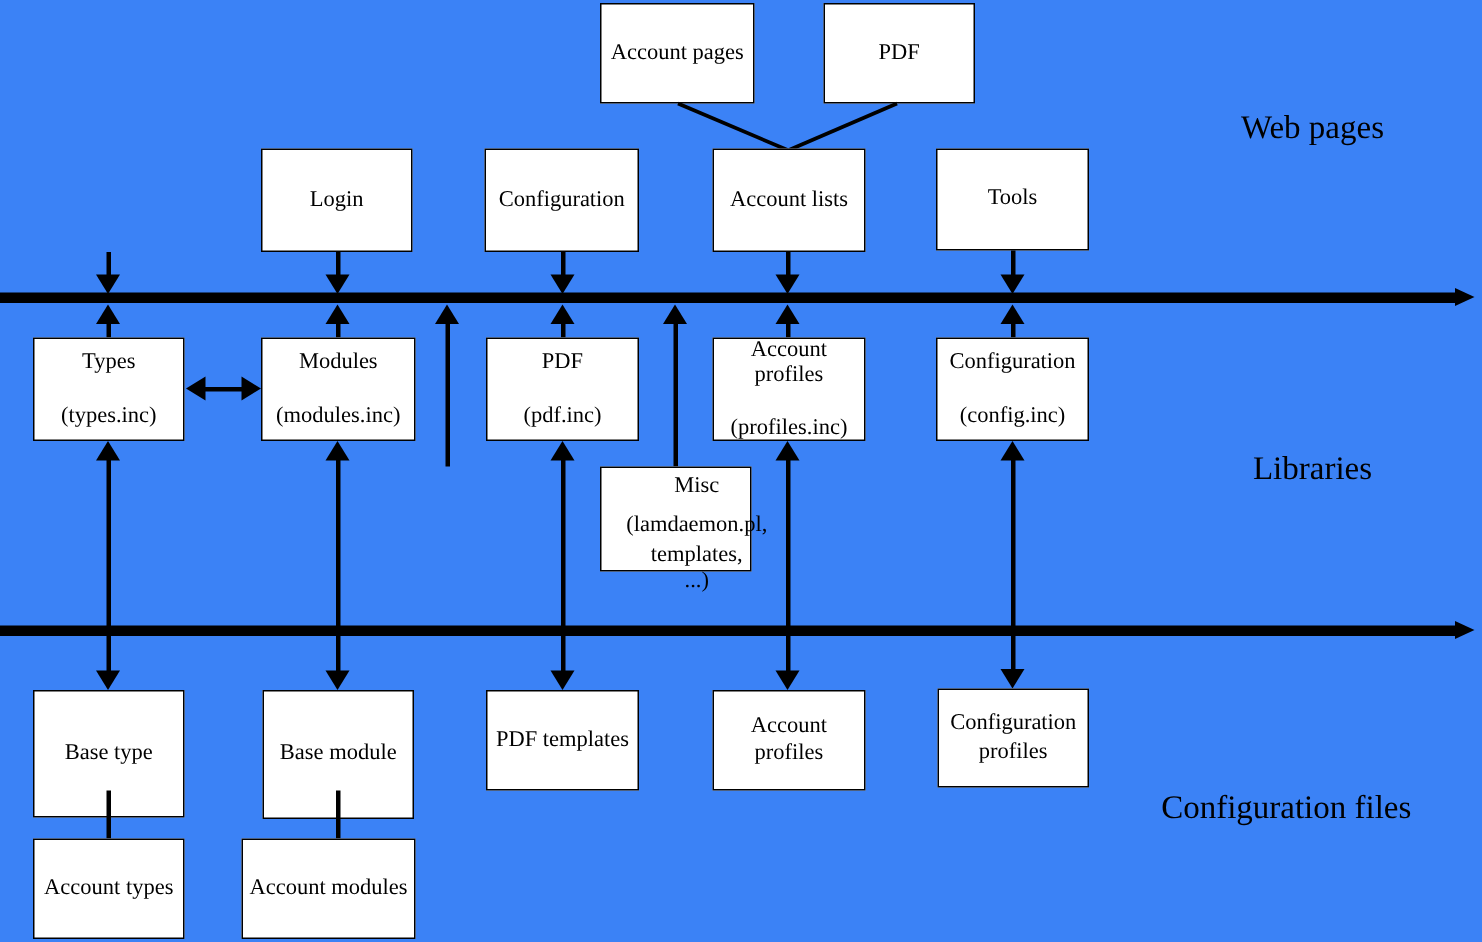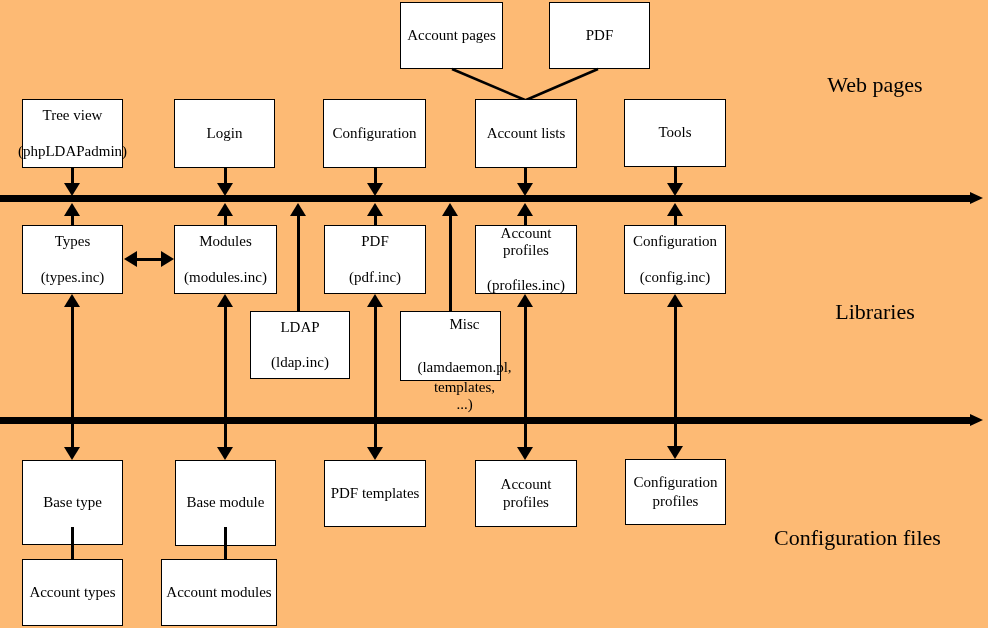--- a/index.html
+++ b/index.html
@@ -1,29 +1,29 @@
 <!DOCTYPE html>
 <html><head>
 <meta charset="utf-8">
 <style>
   html,body { margin:0; padding:0; background:#ffffff; }
   #canvas {
-    position:relative; width:988px; height:628px; background:#fdba74;
+    position:relative; width:988px; height:628px; background:#3b82f6;
     font-family:"Liberation Serif", serif; color:#000;
     overflow:hidden;
   }
   .box {
     position:absolute; border:1px solid #000; background:#fff;
     display:flex; flex-direction:column; align-items:center; justify-content:center;
     text-align:center; font-size:15px; line-height:1.15; box-sizing:border-box;
   }
   .box.two { gap:18px; }
   .box.tight { gap:2px; }
   .box.misc { justify-content:flex-start; padding-top:4px; }
-  .box.misc .sub1 { margin-top:24px; }
+  .box.misc .sub1 { margin-top:7px; }
   .seclabel {
     position:absolute; font-size:22px; text-align:center;
   }
   .bus { position:absolute; left:0; height:7px; background:#000; }
   .bustip {
     position:absolute; width:0; height:0;
     border-top:6px solid transparent; border-bottom:6px solid transparent;
     border-left:13px solid #000;
   }
   .vline { position:absolute; width:3px; background:#000; }
@@ -60,24 +60,20 @@
   </div>
   <div class="box" style="left:549px; top:2px; width:101px; height:67px;">
     <div>PDF</div>
   </div>
 
   <svg class="overlay" width="988" height="628">
     <line x1="452" y1="69" x2="525" y2="100" stroke="#000" stroke-width="2.5"></line>
     <line x1="598" y1="69" x2="526" y2="100" stroke="#000" stroke-width="2.5"></line>
   </svg>
 
-  <div class="box two" style="left:22px; top:99px; width:101px; height:69px;">
-    <div>Tree view</div>
-    <div>(phpLDAPadmin)</div>
-  </div>
   <div class="box" style="left:174px; top:99px; width:101px; height:69px;">
     <div>Login</div>
   </div>
   <div class="box" style="left:323px; top:99px; width:103px; height:69px;">
     <div>Configuration</div>
   </div>
   <div class="box" style="left:475px; top:99px; width:102px; height:69px;">
     <div>Account lists</div>
   </div>
   <div class="box" style="left:624px; top:99px; width:102px; height:68px;">
@@ -134,24 +130,20 @@
   </div>
   <div class="box two" style="left:624px; top:225px; width:102px; height:69px;">
     <div>Configuration</div>
     <div>(config.inc)</div>
   </div>
 
   <div class="arr-left" style="left:124px; top:251px;"></div>
   <div class="hline" style="left:134px; top:258px; width:30px;"></div>
   <div class="arr-right" style="left:161px; top:251px;"></div>
 
-  <div class="box two" style="left:250px; top:311px; width:100px; height:68px;">
-    <div>LDAP</div>
-    <div>(ldap.inc)</div>
-  </div>
   <div class="box tight misc" style="left:400px; top:311px; width:101px; height:70px;padding-left:28px;">
     <div>Misc</div>
     <div class="sub1">(lamdaemon.pl,</div>
     <div>templates, ...)</div>
   </div>
 
   <div class="seclabel" style="left:760px; top:299px; width:230px;">Libraries</div>
 
   <div class="arr-up" style="left:64px; top:294px;"></div>
   <div class="vline" style="left:71px; top:300px; height:152px;"></div>

